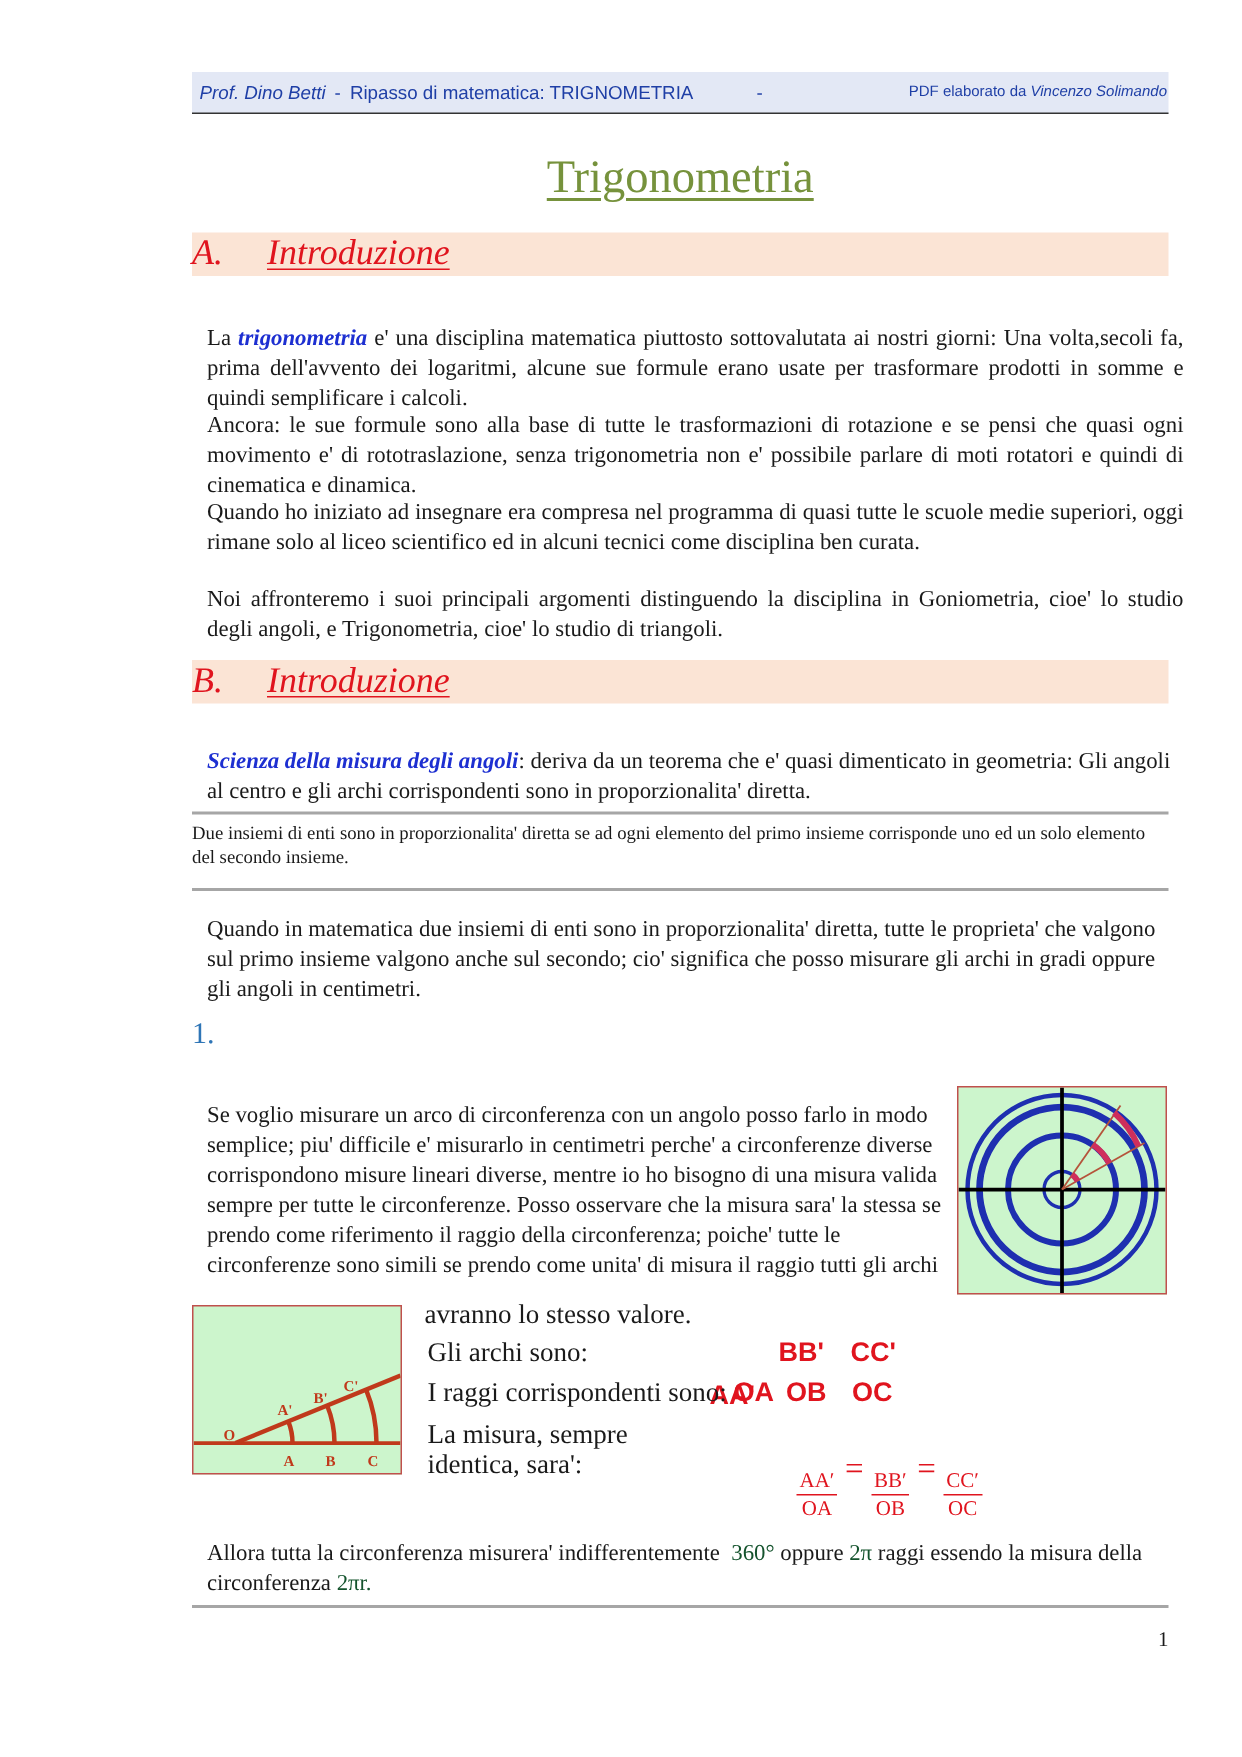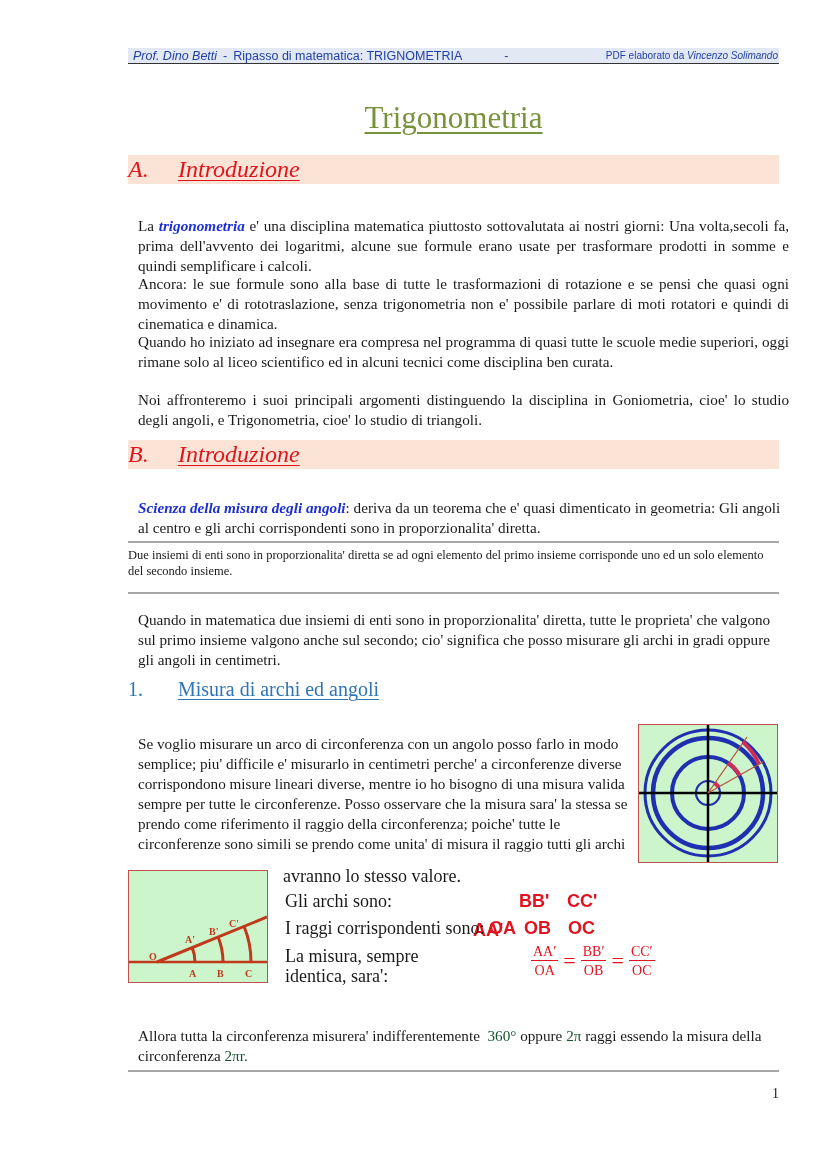--- a/index.html
+++ b/index.html
@@ -1,21 +1,21 @@
 <!DOCTYPE html>
 <html><head>
 <meta charset="utf-8">
 <style>
   html, body { margin: 0; padding: 0; background: #ffffff; }
   body { width: 828px; height: 1171px; position: relative; overflow: hidden;
          font-family: "Liberation Serif", "DejaVu Serif", serif; color: #1a1a1a; }
   .page { position: absolute; left: 128px; top: 0; width: 651px; }
 
   
-  .run-header { position: absolute; top: 48px; left: 0; width: 651px; height: 16px;
+  .run-header { position: absolute; top: 48px; left: 0; width: 651px; height: 28px;
                 background: #e3e8f5; border-bottom: 1.5px solid #333; box-sizing: border-box;
                 font-family: "Liberation Sans", "DejaVu Sans", sans-serif; font-size: 12.5px;
                 color: #1f3fa6; display: flex; align-items: center; padding-left: 5px; }
   .run-header .author { font-style: italic; }
   .run-header .sep { margin: 0 6px; }
   .run-header .dash2 { margin-left: 42px; }
   .run-header .right { margin-left: auto; font-size: 10px; padding-right: 1px; }
   .run-header .right i { font-style: italic; }
 
   .title { position: absolute; top: 100px; left: 0; width: 651px; text-align: center;
@@ -43,21 +43,21 @@
           background: #ccf5cc; border: 1px solid #c0504d; box-sizing: border-box; }
   .fig2 { position: absolute; left: 0; top: 870px; width: 140px; height: 113px;
           background: #ccf5cc; border: 1px solid #c0504d; box-sizing: border-box; }
 
   .red { color: #14532d; }
   .redb { color: #e0141e; font-weight: bold; font-family: "Liberation Sans", "DejaVu Sans", sans-serif; font-size: 14px; }
 
   .row { position: absolute; font-size: 18px; line-height: 20px; }
   .frac { position: absolute; display: flex; align-items: center; color: #e0141e; font-size: 14px; }
   .fr { display: inline-flex; flex-direction: column; align-items: center; margin: 0 3px; }
-  .fr .n { padding: 0 2px 1px; border-bottom: 1.3px solid #e0141e; line-height: 15px; }
+  .fr .n { padding: 0 2px 1px; border-bottom: 1.3px solid #e0141e; line-height: 15px; margin-top: 36px; }
   .fr .d { padding-top: 2px; line-height: 15px; }
   .eq { font-size: 22px; margin: 0 2px; }
 
   .pagenum { position: absolute; top: 1086px; left: 640px; width: 11px; text-align: right; font-size: 14px; }
 </style>
 </head>
 <body>
 
 <div class="page">
 
@@ -93,21 +93,20 @@
   <p class="p" style="top:488px;"><span class="kw">Scienza della misura degli angoli</span><span>: deriva da un teorema che e' quasi dimenticato in geometria: Gli angoli al centro e gli archi corrispondenti sono in proporzionalita' diretta.</span></p>
 
   <div class="rule" style="top:541px;"></div>
   <div class="note">Due insiemi di enti sono in proporzionalita' diretta se ad ogni elemento del primo insieme corrisponde uno ed un solo elemento del secondo insieme.</div>
   <div class="rule" style="top:592px;"></div>
 
   <p class="p" style="top:600px;">Quando in matematica due insiemi di enti sono in proporzionalita' diretta, tutte le proprieta' che valgono sul primo insieme valgono anche sul secondo; cio' significa che posso misurare gli archi in gradi oppure gli angoli in centimetri.</p>
 
   <div class="sub-h">
     <span class="num">1.</span>
-    <span class="lbl">Misura di archi ed angoli</span>
   </div>
 
   <p class="p" style="top:724px; width:505px;">Se voglio misurare un arco di circonferenza con un angolo posso farlo in modo semplice; piu' difficile e' misurarlo in centimetri perche' a circonferenze diverse corrispondono misure lineari diverse, mentre io ho bisogno di una misura valida sempre per tutte le circonferenze. Posso osservare che la misura sara' la stessa se prendo come riferimento il raggio della circonferenza; poiche' tutte le circonferenze sono simili se prendo come unita' di misura il raggio tutti gli archi</p>
 
   <div class="fig1">
     <svg width="138" height="137" viewBox="0 0 138 137">
       <g fill="none" stroke="#1e2fb0">
         <circle cx="69" cy="68" r="63" stroke-width="3"></circle>
         <circle cx="69" cy="68" r="55" stroke-width="4.5"></circle>
         <circle cx="69" cy="68" r="36" stroke-width="4"></circle>

